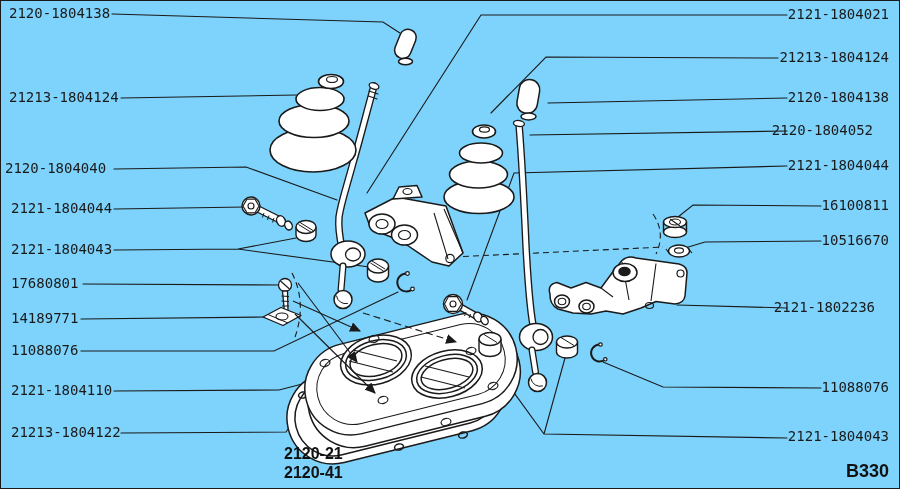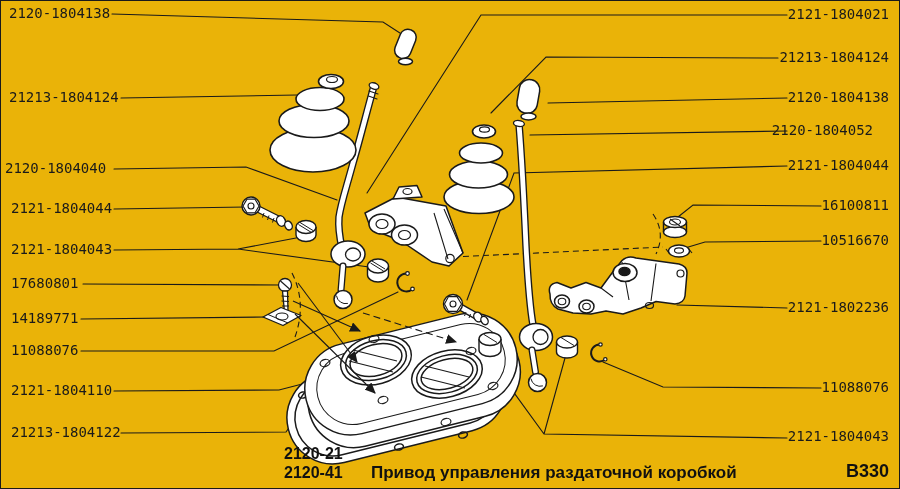--- a/index.html
+++ b/index.html
@@ -1,17 +1,17 @@
 <!DOCTYPE html>
 <html><head>
 <meta charset="utf-8">
 <style>
   html,body{margin:0;padding:0;background:#e8e8e8;}
   .sheet{
-    position:relative;width:900px;height:489px;background:#eab308;
+    position:relative;width:900px;height:489px;background:#7dd3fc;
     border:1px solid #1a1a1a;box-sizing:border-box;overflow:hidden;
     font-family:"DejaVu Sans Mono", monospace;color:#1a1a1a;
   }
   svg{position:absolute;left:0;top:0;}
   .plabel{
     position:absolute;font:14px/14px "DejaVu Sans Mono", monospace;
     color:#1a1a1a;white-space:nowrap;
   }
   .plabel.r{text-align:left;}
   .cap{
@@ -271,22 +271,21 @@
   <div class="plabel" style="left:10px;top:382px">2121-1804110</div>
   <div class="plabel" style="left:10px;top:424px">21213-1804122</div>
 
   <div class="plabel r" style="right:10px;top:6px">2121-1804021</div>
   <div class="plabel r" style="right:10px;top:49px">21213-1804124</div>
   <div class="plabel r" style="right:10px;top:89px">2120-1804138</div>
   <div class="plabel r" style="right:26px;top:122px">2120-1804052</div>
   <div class="plabel r" style="right:10px;top:157px">2121-1804044</div>
   <div class="plabel r" style="right:10px;top:197px">16100811</div>
   <div class="plabel r" style="right:10px;top:232px">10516670</div>
-  <div class="plabel r" style="right:10px;top:299px">2121-1802236</div>
+  <div class="plabel r" style="right:24px;top:299px">2121-1802236</div>
   <div class="plabel r" style="right:10px;top:379px">11088076</div>
   <div class="plabel r" style="right:10px;top:428px">2121-1804043</div>
 
   <div class="cap models" style="left:283px;top:445px">2120-21</div>
   <div class="cap models" style="left:283px;top:464px">2120-41</div>
-  <div class="cap title" style="left:370px;top:463px">Привод управления раздаточной коробкой</div>
   <div class="cap code" style="left:845px;top:461px">B330</div>
 
 </div>
 
 </body></html>

